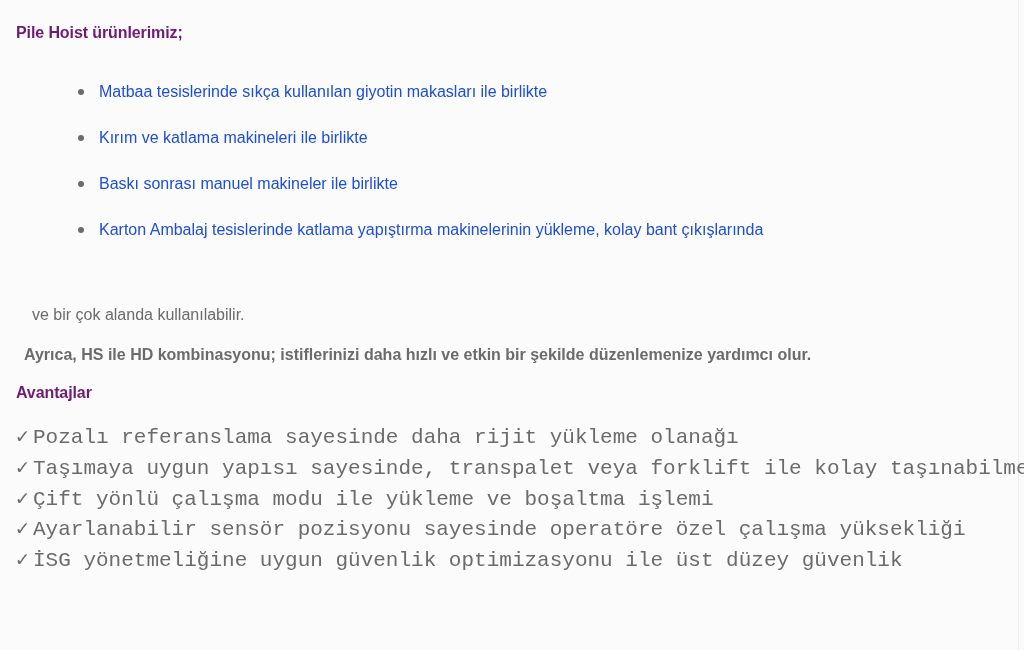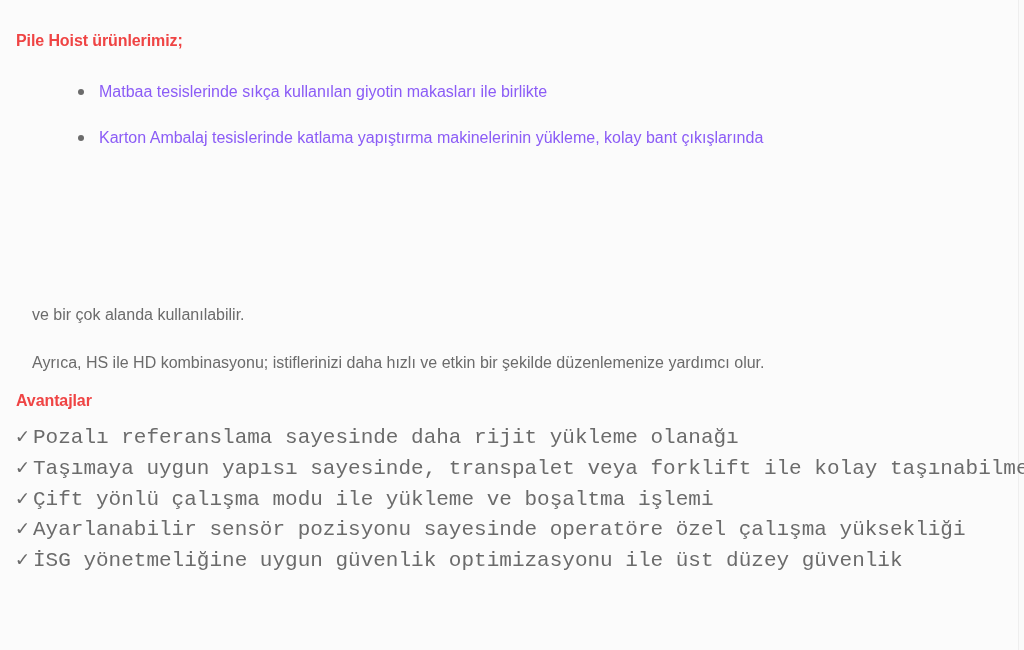--- a/index.html
+++ b/index.html
@@ -22,41 +22,40 @@
       width: 1018px;
       height: 650px;
       background: #fbfbfb;
       border-right: 1px solid #eeeeee;
     }
     .heading {
       position: absolute;
       left: 16px;
       font-size: 16px;
       font-weight: bold;
-      color: #ef4444;
+      color: #701a75;
       letter-spacing: -0.1px;
       white-space: nowrap;
-      margin-top: 8px;
     }
     .heading-products { top: 24px; }
     .heading-advantages { top: 384px; }
 
     .bullet-list {
       position: absolute;
       left: 78px;
       top: 82px;
       margin: 0;
       padding: 0;
       list-style: none;
     }
     .bullet-item {
       position: relative;
       height: 46px;
       font-size: 16px;
-      color: #8b5cf6;
+      color: #1d4ed8;
       white-space: nowrap;
       padding-left: 21px;
       line-height: 20px;
     }
     .bullet-dot {
       position: absolute;
       left: 0;
       top: 7px;
       width: 6px;
       height: 6px;
@@ -104,26 +103,34 @@
 
   <div class="heading heading-products">Pile Hoist ürünlerimiz;</div>
 
   <ul class="bullet-list">
     <li class="bullet-item">
       <span class="bullet-dot"></span>
       <span>Matbaa tesislerinde sıkça kullanılan giyotin makasları ile birlikte</span>
     </li>
     <li class="bullet-item">
       <span class="bullet-dot"></span>
+      <span>Kırım ve katlama makineleri ile birlikte</span>
+    </li>
+    <li class="bullet-item">
+      <span class="bullet-dot"></span>
+      <span>Baskı sonrası manuel makineler ile birlikte</span>
+    </li>
+    <li class="bullet-item">
+      <span class="bullet-dot"></span>
       <span>Karton Ambalaj tesislerinde katlama yapıştırma makinelerinin yükleme, kolay bant çıkışlarında</span>
     </li>
   </ul>
 
   <p class="para para-1" style="margin:16px;">ve bir çok alanda kullanılabilir.</p>
-  <p class="para para-2" style="margin:16px;">Ayrıca, HS ile HD kombinasyonu; istiflerinizi daha hızlı ve etkin bir şekilde düzenlemenize yardımcı olur.</p>
+  <p class="para para-2" style="margin:8px;font-weight:bold;">Ayrıca, HS ile HD kombinasyonu; istiflerinizi daha hızlı ve etkin bir şekilde düzenlemenize yardımcı olur.</p>
 
   <div class="heading heading-advantages">Avantajlar</div>
 
   <ul class="check-list">
     <li class="check-item">
       <span class="check-mark">✓</span><span>Pozalı referanslama sayesinde daha rijit yükleme olanağı</span>
     </li>
     <li class="check-item">
       <span class="check-mark">✓</span><span>Taşımaya uygun yapısı sayesinde, transpalet veya forklift ile kolay taşınabilme</span>
     </li>

